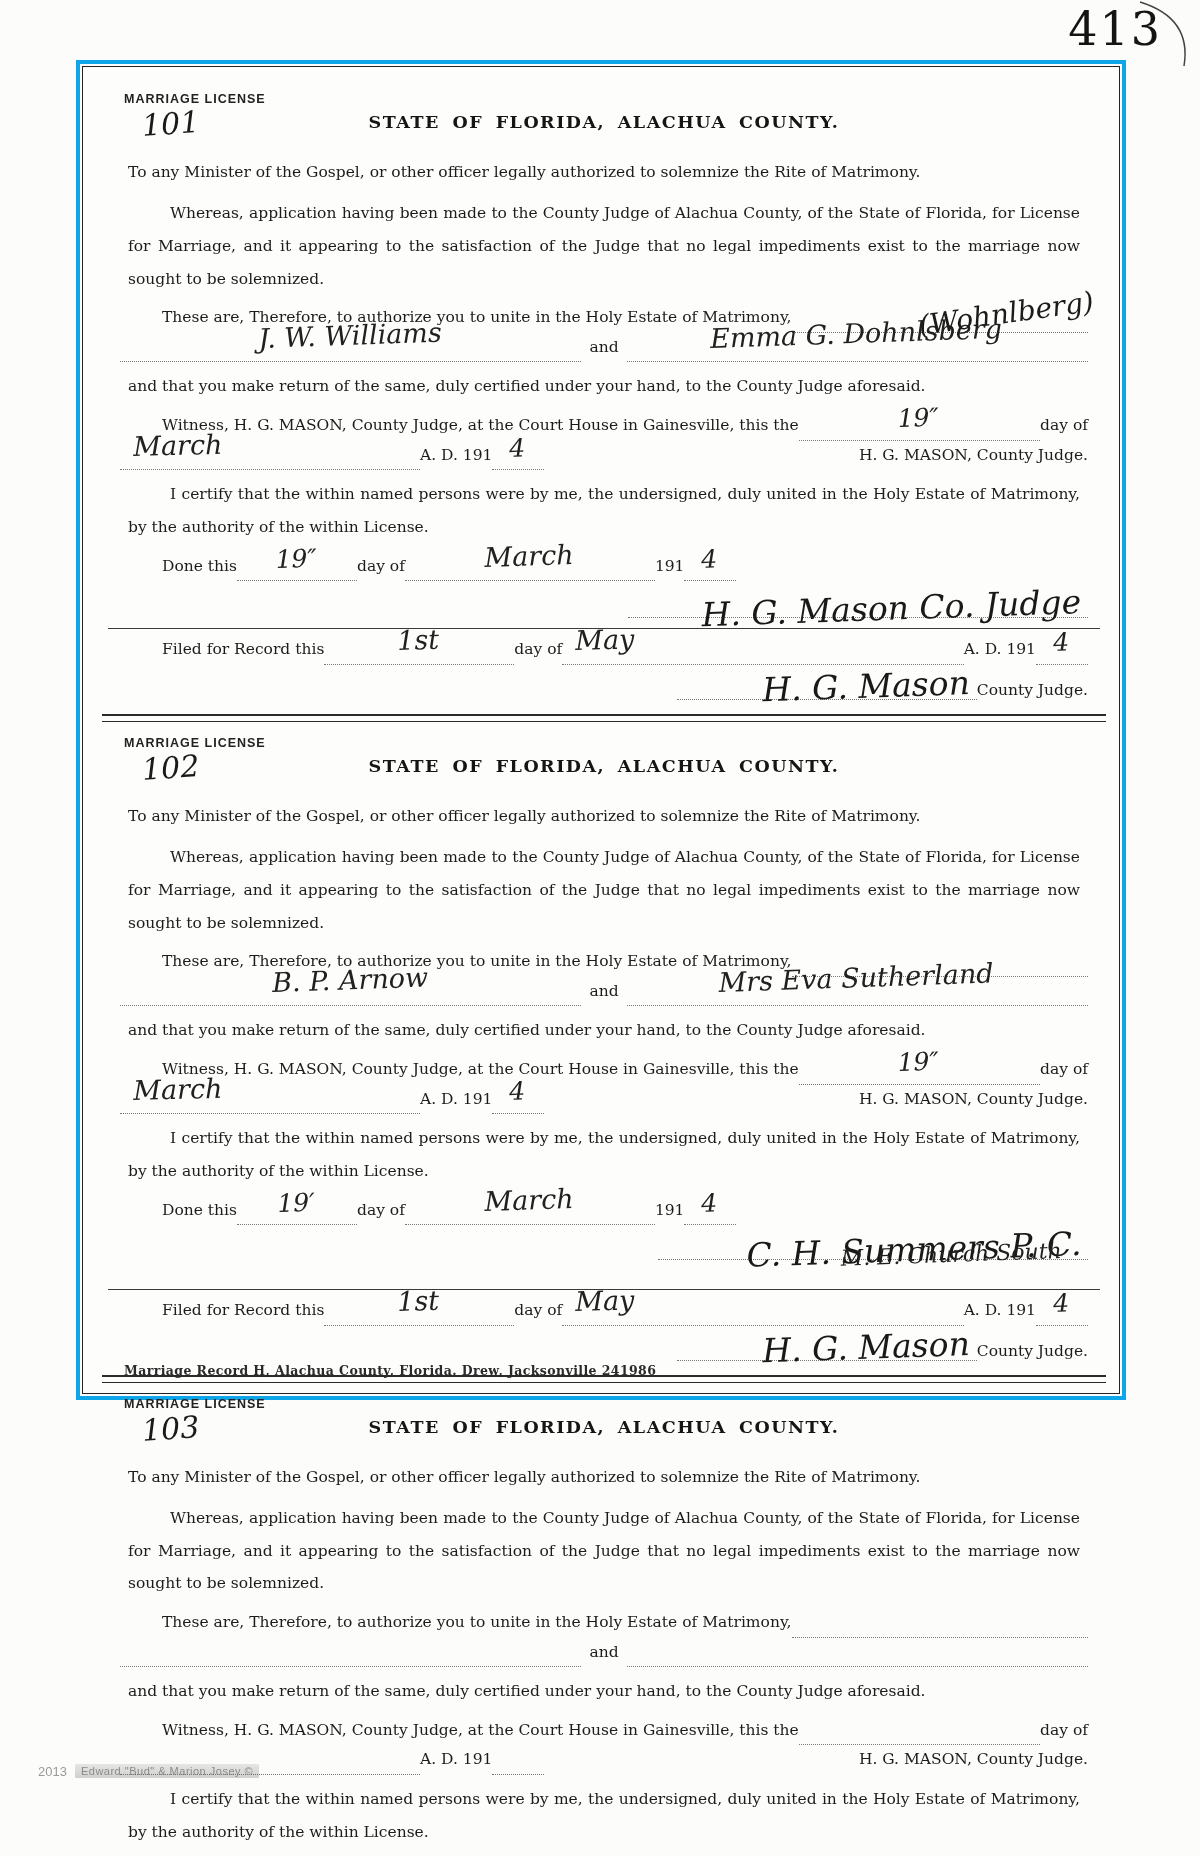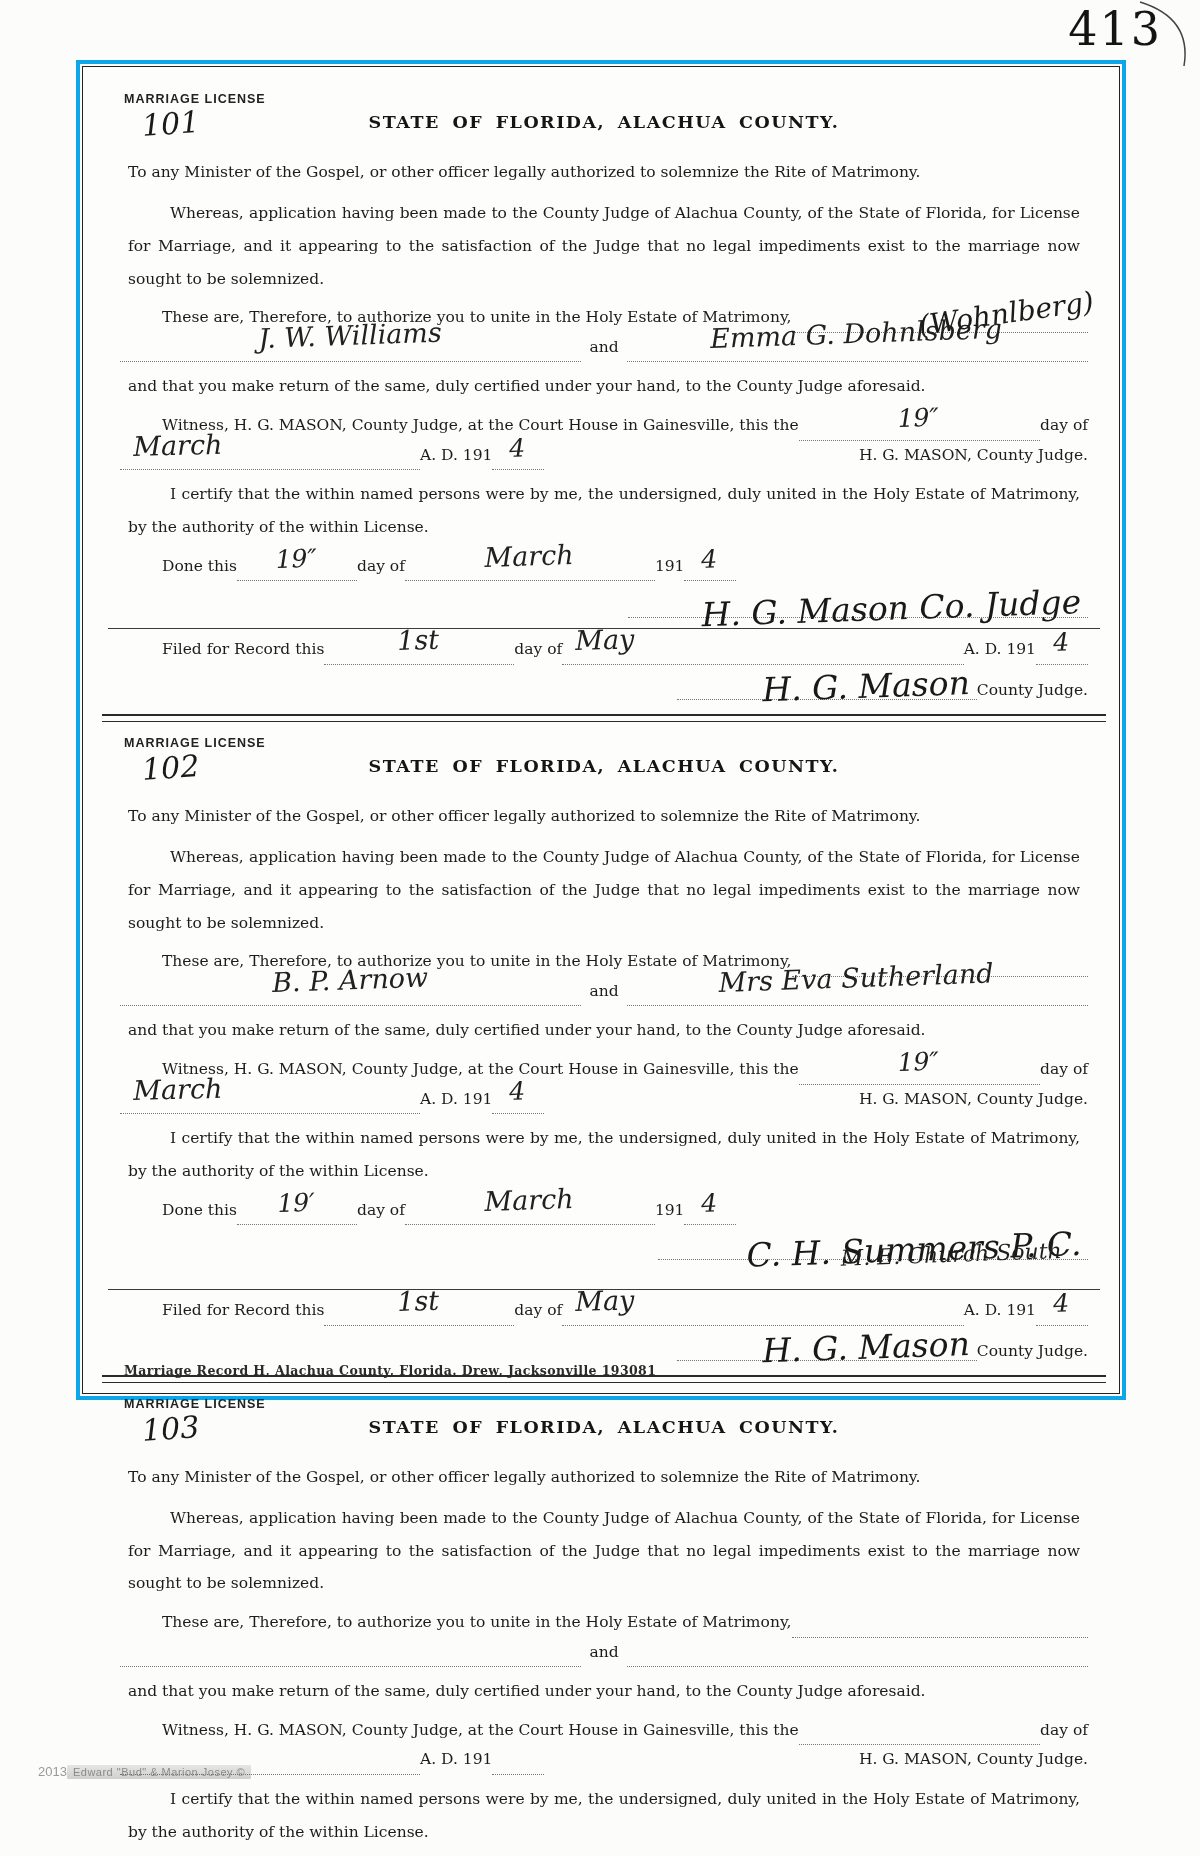--- a/index.html
+++ b/index.html
@@ -76,21 +76,21 @@
   .rule-thin{border-top:1.5px solid #3a3a3a;margin:10px -12px 6px -12px;}
   .sep-double{
     border-top:2px solid #2a2a2a;border-bottom:1.5px solid #2a2a2a;height:5px;
     margin:14px -18px 12px -18px;
   }
   .footer-note{
     position:absolute;left:44px;bottom:18px;
     font-size:12.5px;font-weight:bold;letter-spacing:.4px;color:#2a2a2a;
   }
   .watermark{
-    position:absolute;left:38px;top:1764px;display:flex;align-items:center;gap:0;
+    position:absolute;left:38px;top:1764px;display:flex;align-items:flex-start;gap:8px;
     font-family:"Liberation Sans", sans-serif;
   }
   .wm-year{color:#9a9a9a;font-size:13px;}
   .wm-credit{
     color:#8b8b88;font-size:11px;letter-spacing:.5px;
     background:linear-gradient(#55555522,#55555544);padding:1px 6px;border-radius:1px;
   }
   .mt6{margin-top:6px;}
 </style>
 </head>
@@ -326,19 +326,19 @@
         <span class="lbl">A. D. 191</span>
         <span class="fill w-sm"></span>
       </div>
       <div class="sig-row" style="margin-top:14px;">
         <span class="sig-line" style="width:300px;"></span>
         <span class="lbl">County Judge.</span>
       </div>
     </section>
 
   </div>
-  <div class="footer-note">Marriage Record H, Alachua County, Florida.   Drew, Jacksonville 193081</div>
+  <div class="footer-note">Marriage Record H, Alachua County, Florida.   Drew, Jacksonville 241986</div>
 </div>
 
 <div class="watermark">
   <span class="wm-year">2013</span>
   <span class="wm-credit">Edward "Bud" &amp; Marion Josey ©</span>
 </div>
 
 </body></html>

